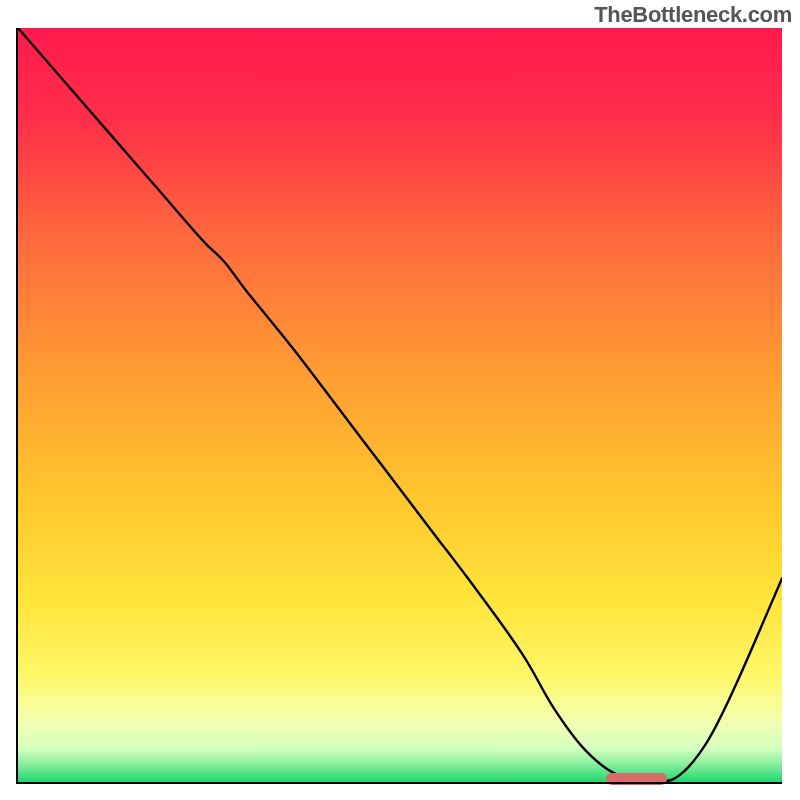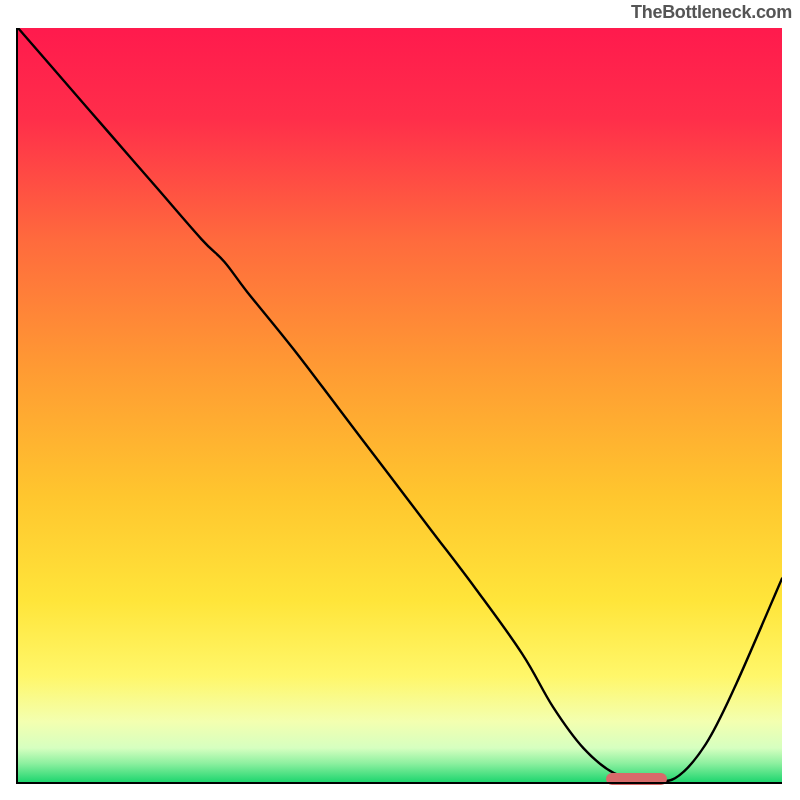--- a/index.html
+++ b/index.html
@@ -13,21 +13,21 @@
   }
   .container {
     position: relative;
     width: 800px;
     height: 800px;
   }
   .watermark {
     position: absolute;
     top: 2px;
     right: 8px;
-    font-size: 18px;
+    font-size: 22px;
     font-weight: 600;
     color: #555;
     letter-spacing: -0.3px;
   }
   .plot-area {
     position: absolute;
     left: 18px;
     top: 28px;
     width: 764px;
     height: 754px;

